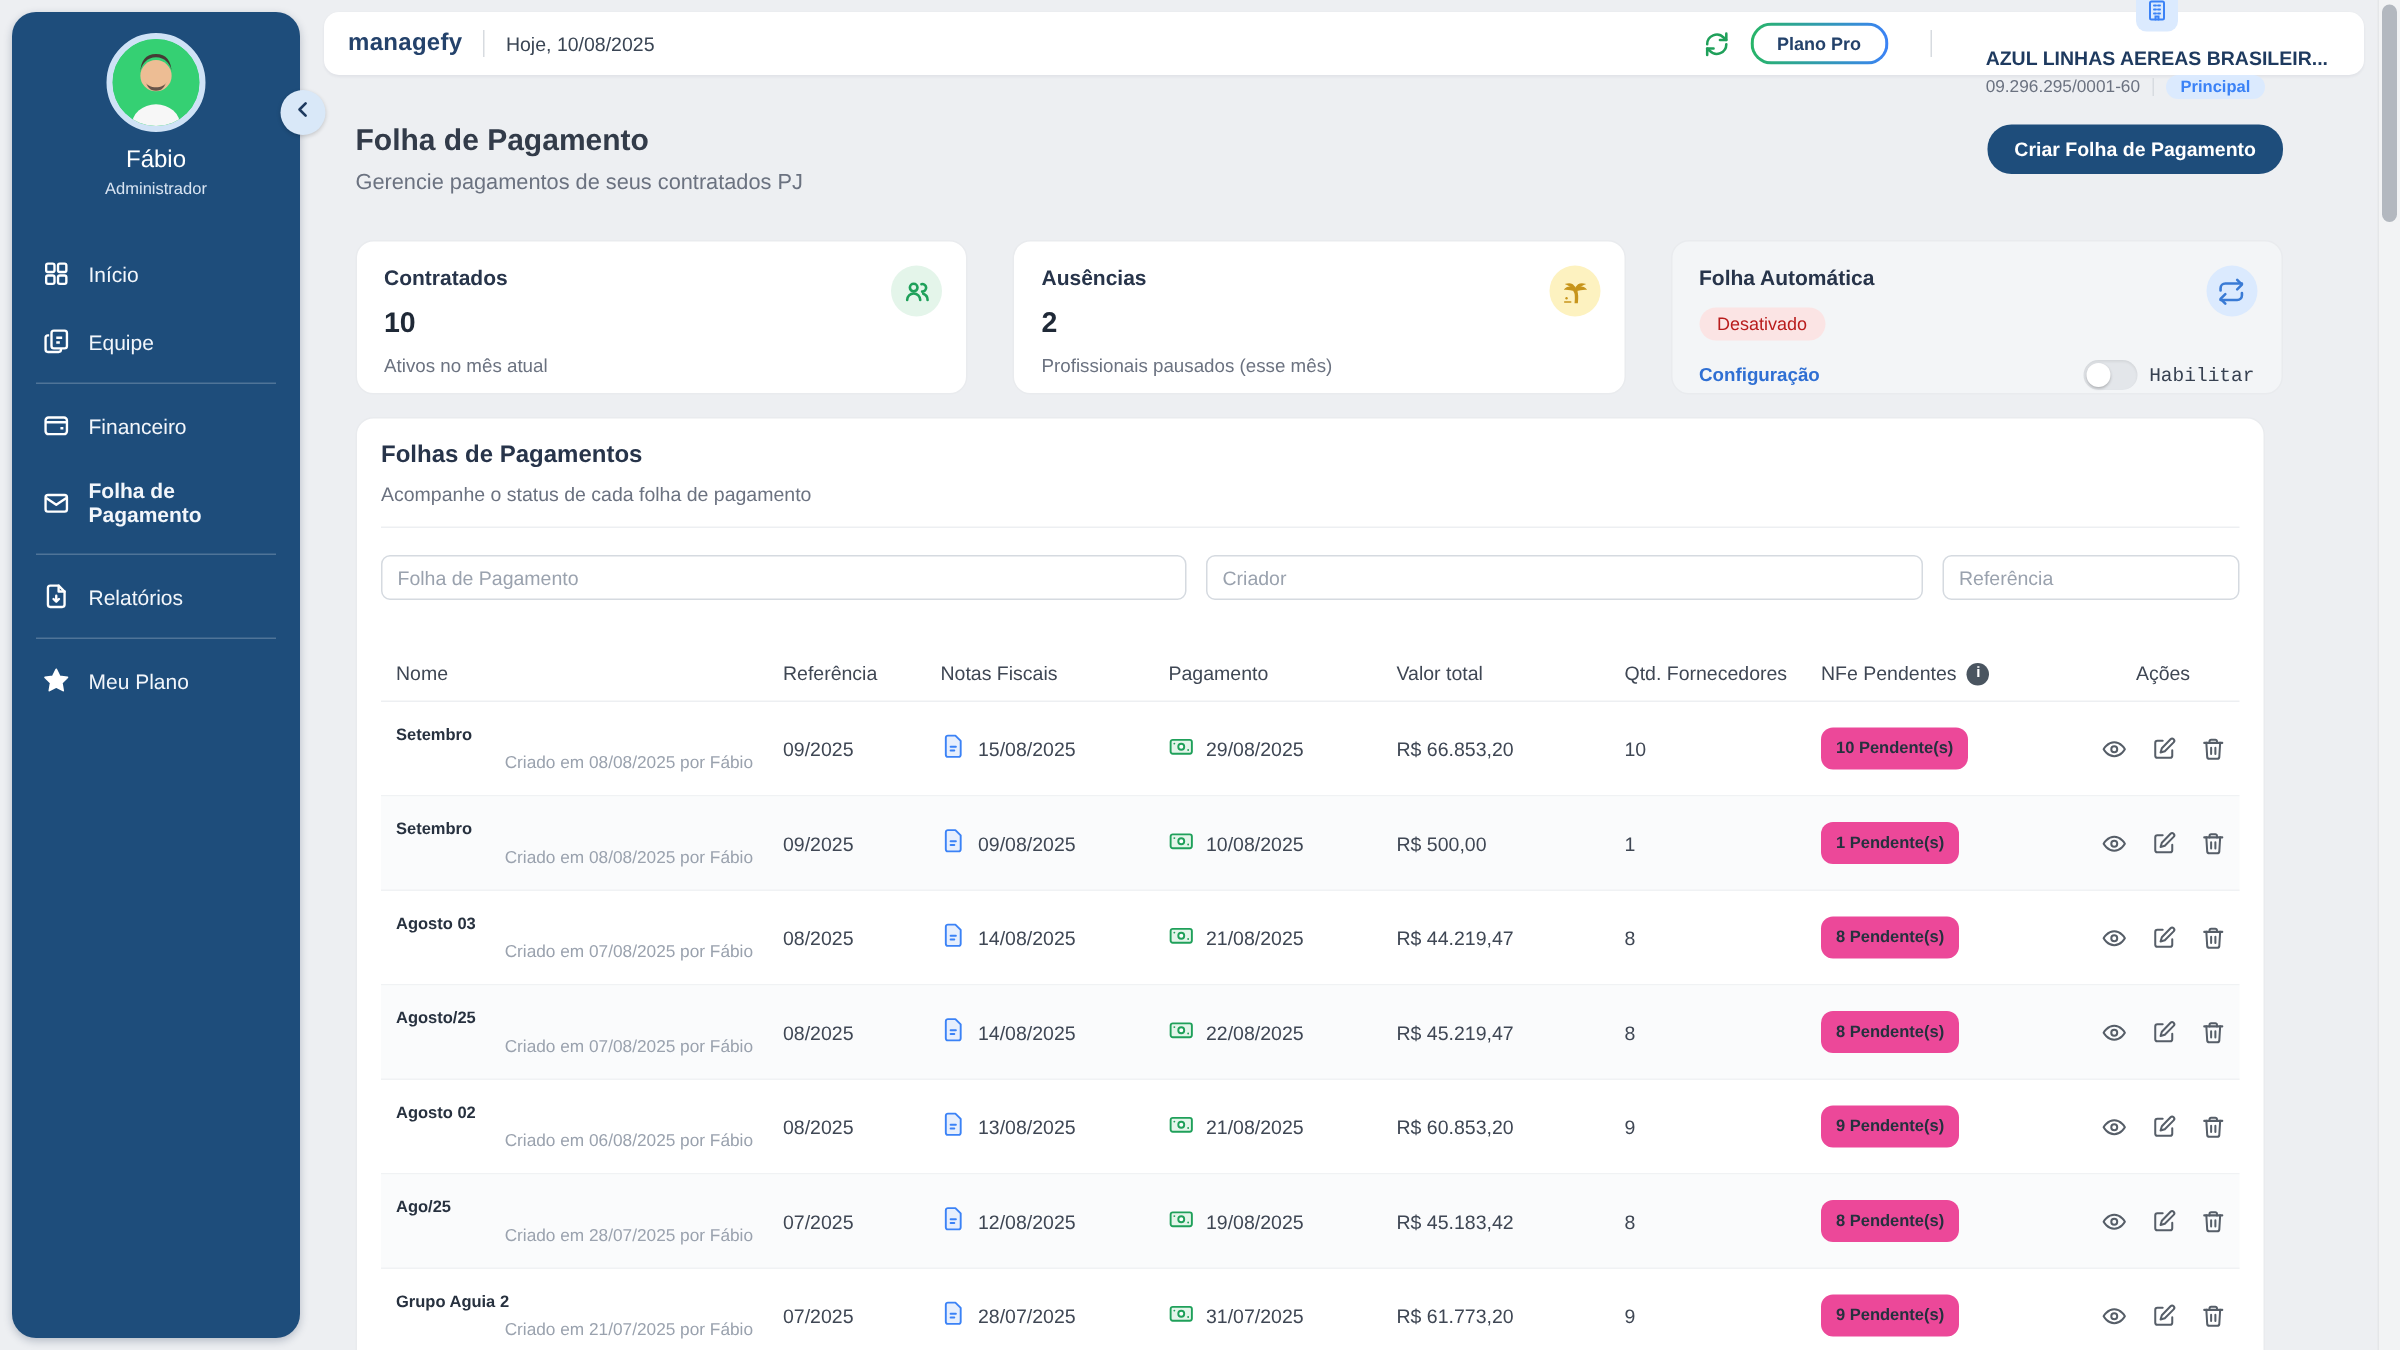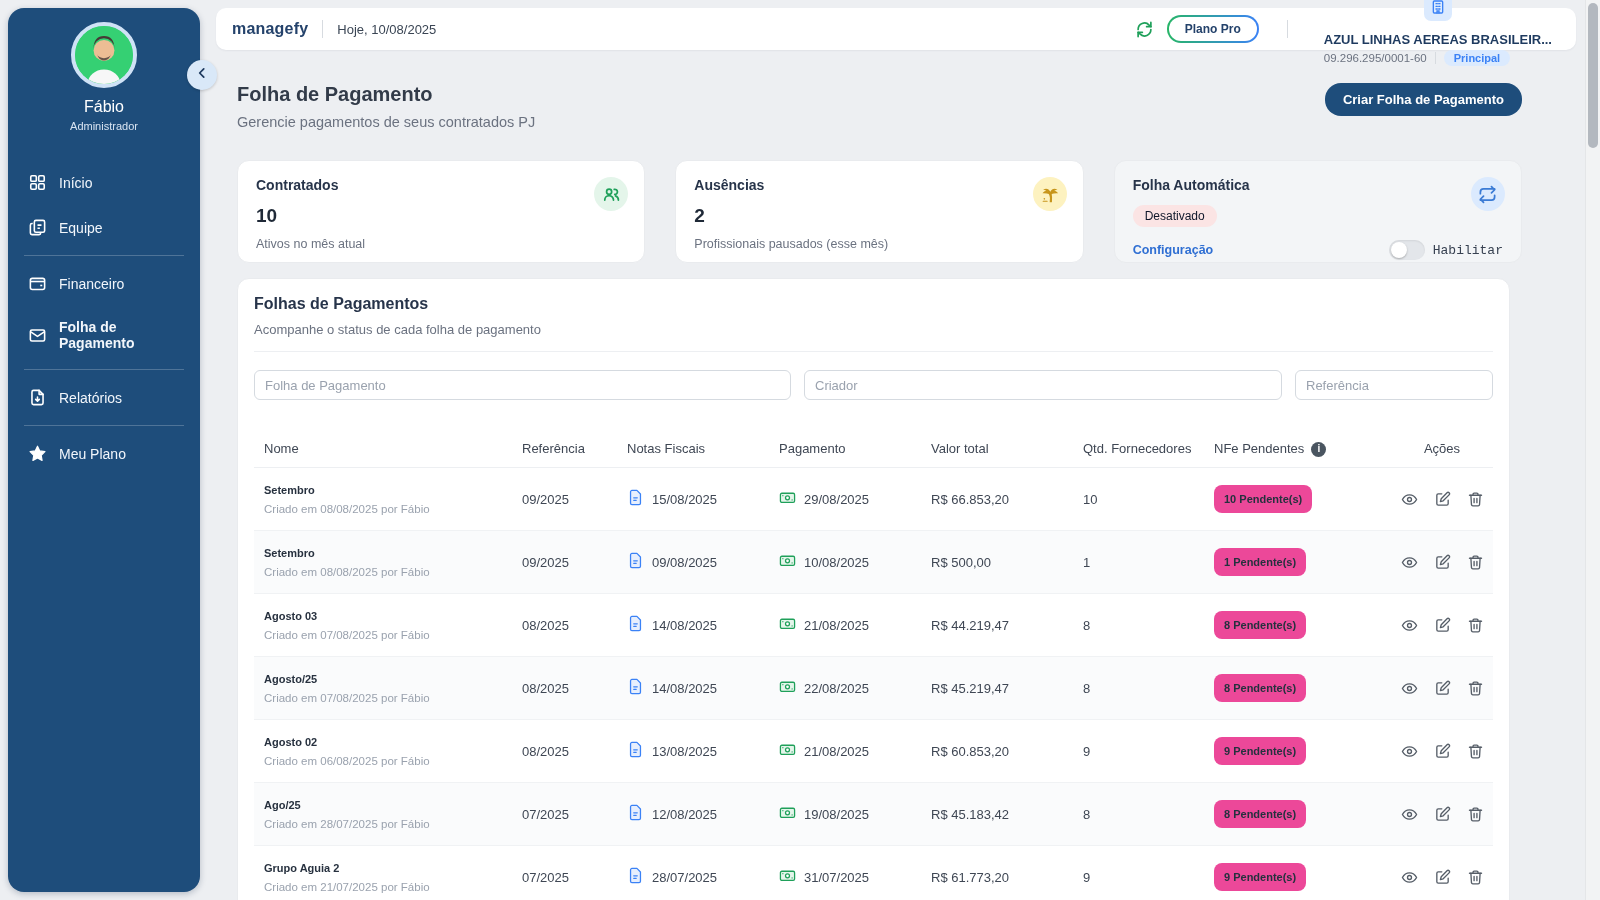--- a/index.html
+++ b/index.html
@@ -64,21 +64,21 @@
   .stat-title { font-size:14px; font-weight:bold; color:#27344a; }
   .stat-value { font-size:19px; font-weight:bold; color:#1f2937; margin-top:12px; }
   .stat-caption { font-size:12.5px; color:#6b7280; margin-top:10px; }
   .stat-icon { position:absolute; top:16px; right:16px; width:34px; height:34px; border-radius:50%;
     display:flex; align-items:center; justify-content:center; }
   .stat-icon svg { width:19px; height:19px; }
   .icon-green { background:#e4f5ea; }
   .icon-yellow { background:#fdf2c0; }
   .icon-blue { background:#dbeafe; }
   .auto-card { flex:1; background:#f3f5f7; border:1px solid #e9ebee; border-radius:12px; padding:16px 18px; height:103px; position:relative; }
-  .status-badge-red { display:inline-block; margin-top:12px; font-size:12px; color:#0f172a; background:#fbe4e4;
+  .status-badge-red { display:inline-block; margin-top:12px; font-size:12px; color:#b91c1c; background:#fbe4e4;
     padding:4px 12px; border-radius:999px; }
   .auto-footer { display:flex; align-items:center; justify-content:space-between; margin-top:13px; }
   .config-link { font-size:12.5px; font-weight:bold; color:#2f6fd3; cursor:pointer; }
   .toggle-wrap { display:flex; align-items:center; gap:8px;font-family:Liberation Mono, monospace; }
   .toggle { width:36px; height:20px; border-radius:999px; background:#e3e6ea; position:relative; cursor:pointer;
     box-shadow:inset 0 1px 2px rgba(0,0,0,.08); }
   .toggle-knob { position:absolute; left:2px; top:2px; width:16px; height:16px; border-radius:50%; background:#fff;
     box-shadow:0 1px 2px rgba(0,0,0,.25); }
   .toggle-label { font-size:13px; color:#374151; }
 
@@ -99,21 +99,21 @@
   .grid-head { margin-top:13px; min-height:42px; border-bottom:1px solid #edeff2; }
   .th { font-size:13px; color:#3f4754; padding:4px 10px 10px 10px; line-height:1.25;margin-top:24px; }
   .th.center { text-align:center; }
   .th-nfe { display:flex; align-items:center; gap:7px; }
   .info-icon { width:15px; height:15px; border-radius:50%; background:#4a5560; color:#fff; font-size:10px; font-weight:bold;
     display:inline-flex; align-items:center; justify-content:center; cursor:pointer; font-style:normal; }
   .grid-row { min-height:63px; border-bottom:1px solid #f0f2f4; cursor:pointer; }
   .grid-row:nth-child(even) { background:#fafbfc; }
   .td { font-size:13px; color:#3f4754; padding:6px 10px; }
   .cell-name-main { font-size:11px; font-weight:bold; color:#27313f; }
-  .cell-name-sub { font-size:11.5px; color:#9aa2ae; margin-top:7px; }
+  .cell-name-sub { font-size:11.5px; color:#9aa2ae; margin-top:7px;text-align:right; }
   .cell-ico { display:flex; align-items:center; gap:8px; }
   .cell-ico svg { width:17px; height:17px; flex:0 0 17px; }
   .pendente-badge { display:inline-block; font-size:11px; font-weight:bold; color:#25313e; background:#ec4899;
     padding:8px 10px; border-radius:8px; white-space:nowrap; }
   .actions { display:flex; align-items:center; justify-content:center; gap:16px; }
   .actions span { width:17px; height:17px; cursor:pointer; }
   .actions svg { width:17px; height:17px; display:block; }
 
   
   .scrollbar { position:absolute; right:0; top:0; width:15px; height:900px; background:#f2f3f4; border-left:1px solid #e4e6e8; }

